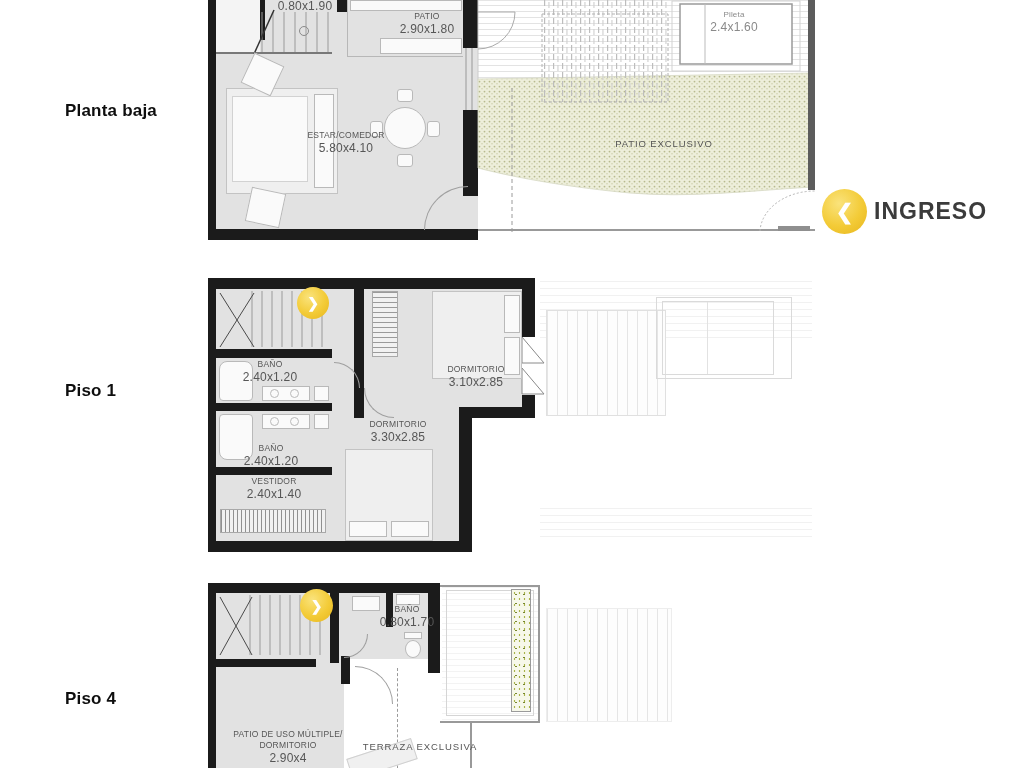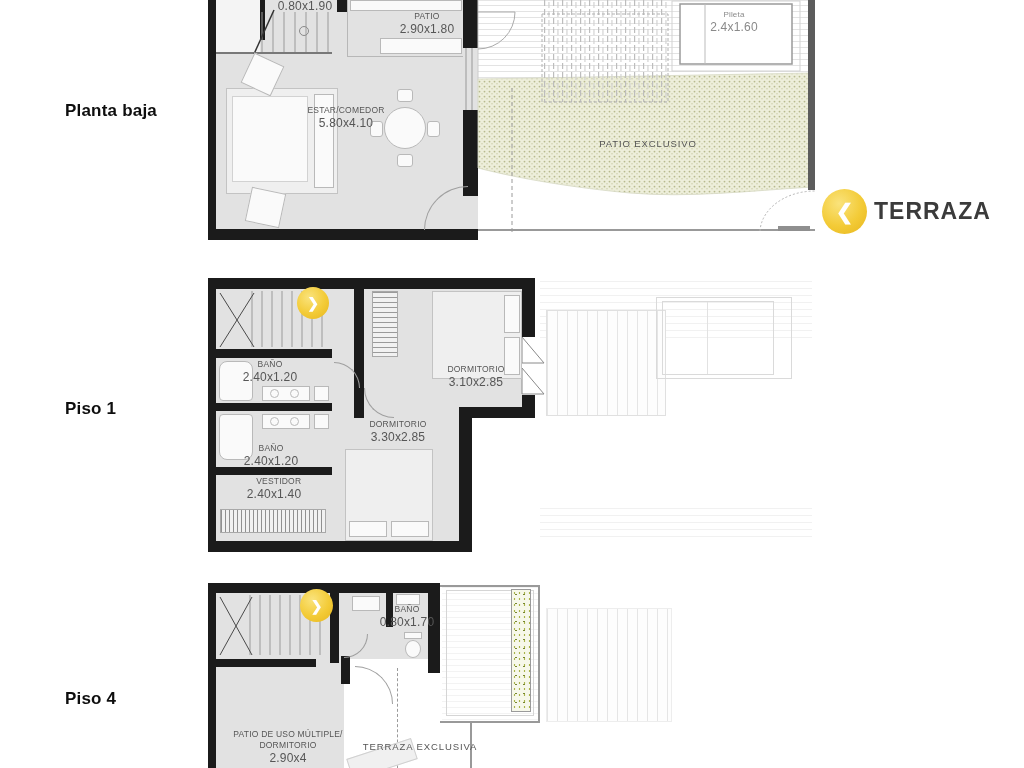--- a/index.html
+++ b/index.html
@@ -43,21 +43,21 @@
   .thinline{position:absolute;background:#bdbdbd;}
   .dash-v{position:absolute;border-left:1px dashed #9a9a9a;}
   svg{position:absolute;overflow:visible;}
 </style>
 </head>
 <body>
 
 <div id="canvas">
 
   <div class="floor-title" style="left:65px;top:101px;">Planta baja</div>
-  <div class="floor-title" style="left:65px;top:399px;">Piso 1</div>
+  <div class="floor-title" style="left:65px;top:381px;">Piso 1</div>
   <div class="floor-title" style="left:65px;top:689px;">Piso 4</div>
 
   <div>
 
     <div class="floor-fill" style="left:208px;top:0;width:270px;height:240px;"></div>
 
     <div class="wall" style="left:208px;top:0;width:8px;height:240px;"></div>
     <div class="wall" style="left:208px;top:229px;width:270px;height:11px;"></div>
     <div class="wall" style="left:463px;top:0;width:15px;height:48px;"></div>
     <div class="wall" style="left:463px;top:110px;width:15px;height:86px;"></div>
@@ -130,36 +130,36 @@
       <rect x="300" y="226" width="32" height="5" fill="#8f8f8f"></rect>
     </svg>
 
     <div class="rlab" style="left:305px;top:7px;">
         <span class="dm">0.80x1.90</span>
       </div>
     <div class="rlab" style="left:427px;top:24px;">
         <span class="nm">PATIO</span>
         <span class="dm">2.90x1.80</span>
       </div>
-    <div class="rlab" style="left:346px;top:118px;">
+    <div class="rlab" style="left:346px;top:143px;">
         <span class="nm">ESTAR/COMEDOR</span>
         <span class="dm">5.80x4.10</span>
       </div>
     <div class="rlab faint" style="left:734px;top:23px;">
         <span class="nm">Pileta</span>
         <span class="dm">2.4x1.60</span>
       </div>
-    <div class="rlab big" style="left:648px;top:144px;">
+    <div class="rlab big" style="left:664px;top:144px;">
         <span class="nm">PATIO EXCLUSIVO</span>
       </div>
 
     <div class="gold" style="left:822px;top:189px;width:45px;height:45px;font-size:21px;">
         <span>❮</span>
       </div>
-    <div class="ingreso-text" style="left:874px;top:198px;">TERRAZA</div>
+    <div class="ingreso-text" style="left:874px;top:198px;">INGRESO</div>
   </div>
 
   <div>
 
     <div class="floor-fill" style="left:216px;top:289px;width:306px;height:129px;"></div>
     <div class="floor-fill" style="left:216px;top:418px;width:243px;height:123px;"></div>
 
     <div class="ghost-h" style="left:540px;top:281px;width:272px;height:62px;"></div>
     <div class="ghost-v" style="left:546px;top:310px;width:120px;height:106px;"></div>
     <div class="ghost-box" style="left:656px;top:297px;width:136px;height:82px;background:transparent;"></div>
@@ -235,21 +235,21 @@
         <span class="dm">3.30x2.85</span>
       </div>
     <div class="rlab" style="left:270px;top:372px;">
         <span class="nm">BAÑO</span>
         <span class="dm">2.40x1.20</span>
       </div>
     <div class="rlab" style="left:271px;top:456px;">
         <span class="nm">BAÑO</span>
         <span class="dm">2.40x1.20</span>
       </div>
-    <div class="rlab" style="left:274px;top:489px;text-align:right;">
+    <div class="rlab" style="left:274px;top:489px;">
         <span class="nm">VESTIDOR</span>
         <span class="dm">2.40x1.40</span>
       </div>
   </div>
 
   <div>
 
     <div class="floor-fill" style="left:216px;top:593px;width:212px;height:66px;"></div>
     <div class="floor-fill" style="left:216px;top:659px;width:128px;height:109px;"></div>
 

